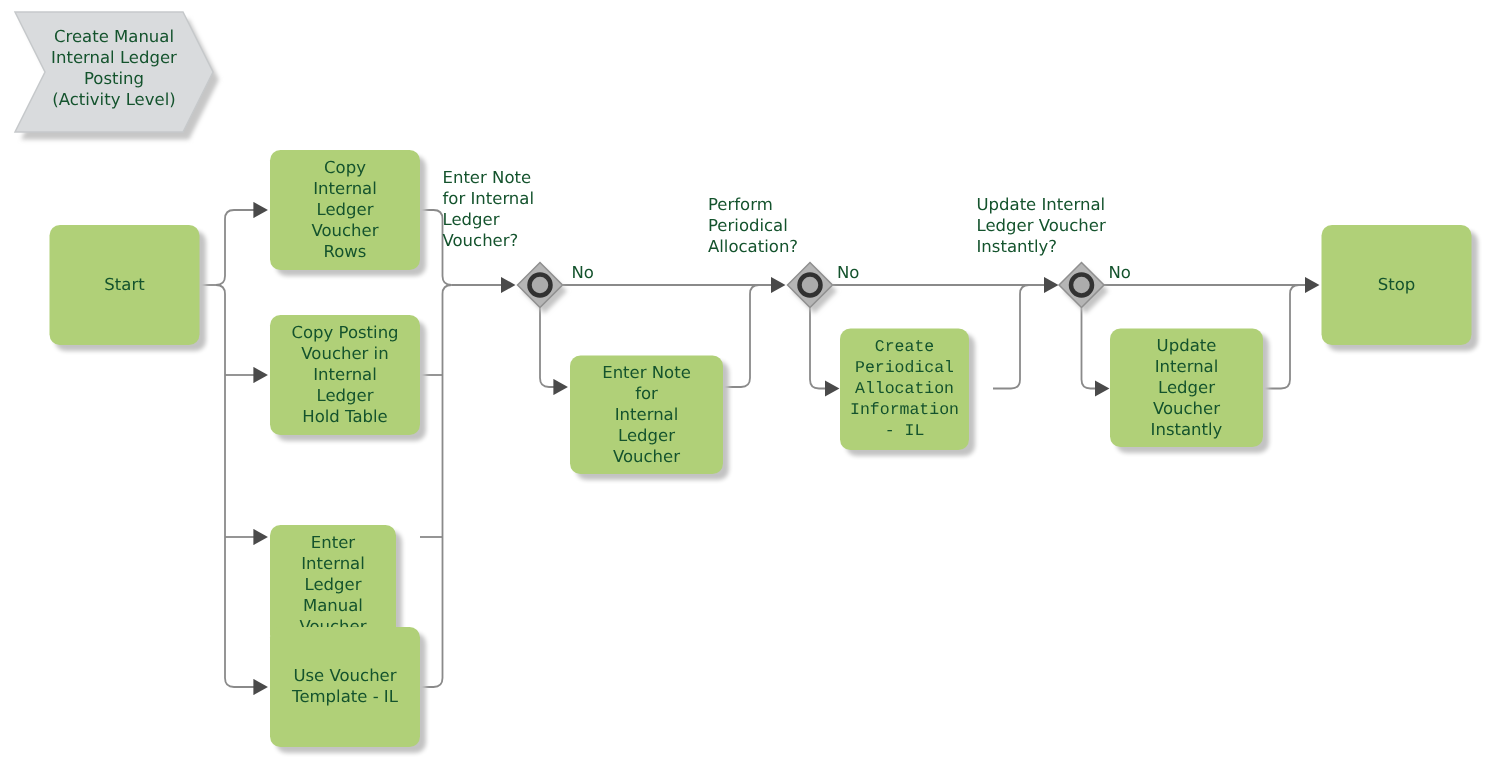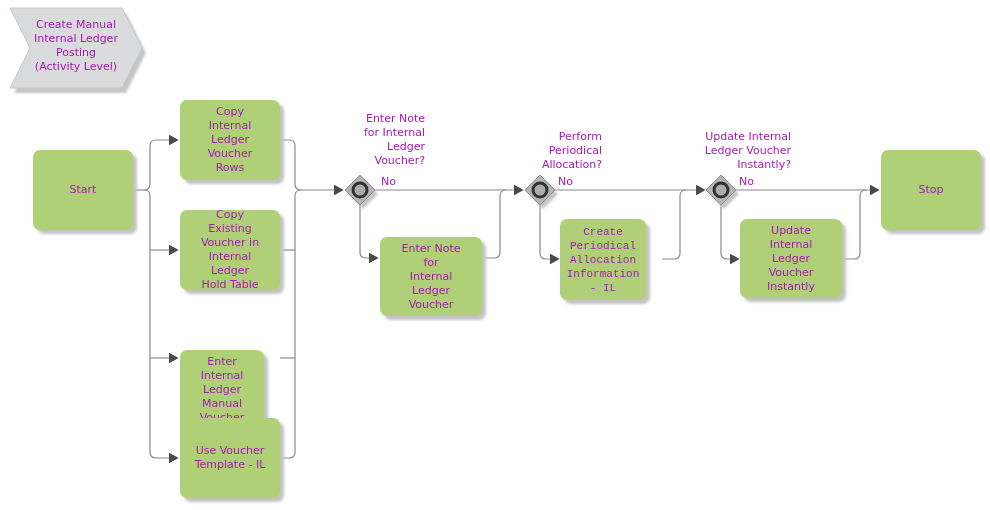--- a/index.html
+++ b/index.html
@@ -1,42 +1,42 @@
 <!DOCTYPE html>
 <html><head>
 <meta charset="utf-8">
 <style>
   html,body{margin:0;padding:0;background:#ffffff;}
   #canvas{
     position:relative;
     width:990px;height:510px;
     background:#ffffff;
     font-family:"DejaVu Sans","Liberation Sans",sans-serif;
-    color:#a21caf;
+    color:#14532d;
     overflow:hidden;
   }
   #wires{position:absolute;left:0;top:0;}
   .node{
     position:absolute;
     background:#b0d078;
     border-radius:7px;
     box-shadow:4px 4px 3px #c3c3c3;
     display:flex;align-items:center;justify-content:center;
     text-align:center;
     font-size:11px;line-height:14px;
     white-space:pre-line;
     box-sizing:border-box;
     padding:14px;
   }
   .label{
     position:absolute;
     font-size:11px;line-height:14px;
     white-space:pre-line;
   }
-  .qlabel{text-align:right;}
+  .qlabel{text-align:left;}
   .headertext{
     position:absolute;left:8px;top:18px;width:136px;
     text-align:center;font-size:11px;line-height:14px;
     white-space:pre-line;
   }
 </style>
 </head>
 <body>
 
 <div id="canvas">
@@ -103,21 +103,21 @@
 Internal Ledger
 Posting
 (Activity Level)</div>
 
   <div class="node" style="left:881px;top:150px;width:100px;height:80px;">Stop</div>
   <div class="node" style="left:33px;top:150px;width:100px;height:80px;">Start</div>
 
   <div class="node" style="left:180px;top:100px;width:100px;height:80px;">Copy Internal
 Ledger Voucher
 Rows</div>
-  <div class="node" style="left:180px;top:210px;width:100px;height:80px;">Copy Existing
+  <div class="node" style="left:180px;top:210px;width:100px;height:80px;">Copy Posting
 Voucher in
 Internal Ledger
 Hold Table</div>
   <div class="node" style="left:180px;top:318px;width:84px;height:80px;margin-top:32px;">Enter Internal
 Ledger Manual
 Voucher</div>
   <div class="node" style="left:180px;top:418px;width:100px;height:80px;">Use Voucher
 Template - IL</div>
 
   <div class="label qlabel" style="left:295px;top:112px;width:130px;">Enter Note

